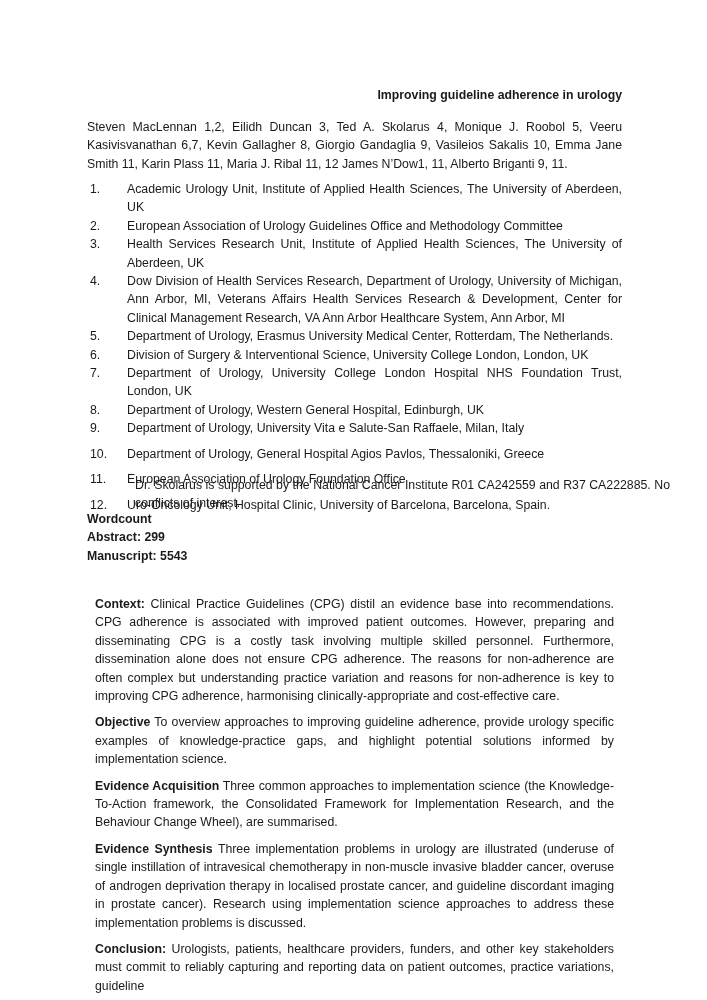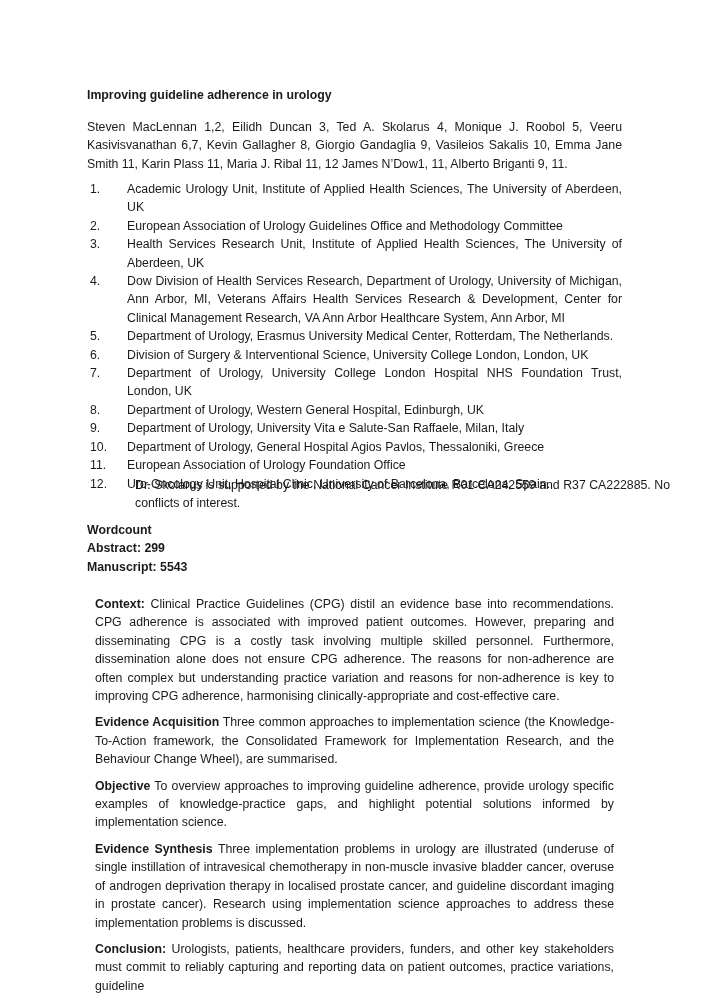--- a/index.html
+++ b/index.html
@@ -1,27 +1,27 @@
 <!DOCTYPE html>
 <html><head>
 <meta charset="utf-8">
 <style>
   html, body { margin: 0; padding: 0; background: #ffffff; }
   body { width: 707px; height: 1000px; position: relative; overflow: hidden;
          font-family: "Liberation Sans", sans-serif; color: #1a1a1a; }
   .page { position: absolute; left: 87px; top: 0; width: 535px; font-size: 12.3px; line-height: 18.4px; }
-  .title { position: absolute; top: 86px; left: 0; width: 535px; text-align: left; font-weight: bold; font-size: 12.3px; }
+  .title { position: absolute; top: 86px; left: 0; width: 535px; text-align: right; font-weight: bold; font-size: 12.3px; }
   .authors { position: absolute; top: 118px; left: 0; width: 535px; text-align: justify; }
   .affil { position: absolute; top: 180px; left: 0; width: 535px; margin: 0; padding: 0; list-style: none; }
   .affil li { position: relative; padding-left: 40px; text-align: justify; }
   .affil li .num { position: absolute; left: 0; width: 36px; text-align: right; padding-right: 0; }
   .affil li .num { left: 0; text-align: left; padding-left: 3px; }
-  .affil li.gap { margin-top: 0; }
+  .affil li.gap { margin-top: 7px; }
   .funding { position: absolute; top: 476px; left: 0; width: 535px; text-align: justify; margin-left: 48px; }
-  .wordcount { position: absolute; top: 521px; left: 0; width: 535px; font-weight: bold; }
+  .wordcount { position: absolute; top: 510px; left: 0; width: 535px; font-weight: bold; }
   .abstract { position: absolute; top: 587px; left: 0; width: 535px; text-align: justify; }
   .abstract p { margin: 8px; }
   .b { font-weight: bold; }
   .abs-head { font-weight: bold; }
 </style>
 </head>
 <body>
 
 <div class="page">
   <div class="title">Improving guideline adherence in urology</div>
@@ -46,18 +46,18 @@
   <div class="funding">Dr. Skolarus is supported by the National Cancer Institute R01 CA242559 and R37 CA222885. No conflicts of interest.</div>
 
   <div class="wordcount">
     <div>Wordcount</div>
     <div>Abstract: 299</div>
     <div>Manuscript: 5543</div>
   </div>
 
   <div class="abstract">
     <p><span class="b">Context:</span><span> Clinical Practice Guidelines (CPG) distil an evidence base into recommendations. CPG adherence is associated with improved patient outcomes. However, preparing and disseminating CPG is a costly task involving multiple skilled personnel.  Furthermore, dissemination alone does not ensure CPG adherence. The reasons for non-adherence are often complex but understanding practice variation and reasons for non-adherence is key to improving CPG adherence, harmonising clinically-appropriate and cost-effective care.</span></p>
+    <p><span class="b">Objective</span><span> To overview approaches to improving guideline adherence, provide urology specific examples of knowledge-practice gaps, and highlight potential solutions informed by implementation science.</span></p>
     <p><span class="b">Evidence Acquisition</span><span> Three common approaches to implementation science (the Knowledge-To-Action framework, the Consolidated Framework for Implementation Research, and the Behaviour Change Wheel), are summarised.</span></p>
-    <p><span class="b">Objective</span><span> To overview approaches to improving guideline adherence, provide urology specific examples of knowledge-practice gaps, and highlight potential solutions informed by implementation science.</span></p>
     <p><span class="b">Evidence Synthesis</span><span> Three implementation problems in urology are illustrated (underuse of single instillation of intravesical chemotherapy in non-muscle invasive bladder cancer, overuse of androgen deprivation therapy in localised prostate cancer, and guideline discordant imaging in prostate cancer). Research using implementation science approaches to address these implementation problems is discussed.</span></p>
     <p><span class="b">Conclusion:</span><span> Urologists, patients, healthcare providers, funders, and other key stakeholders must commit to reliably capturing and reporting data on patient outcomes, practice variations, guideline</span></p>
   </div>
 </div>
 
 </body></html>

